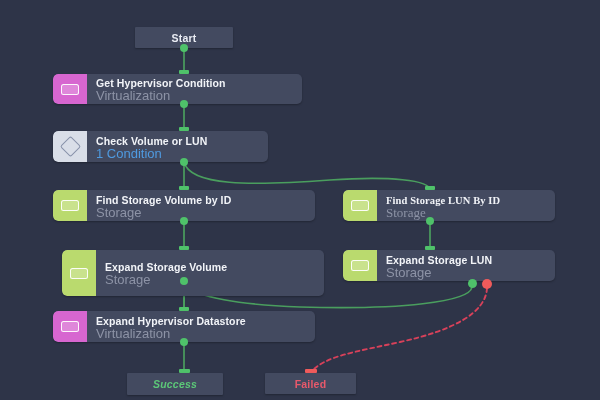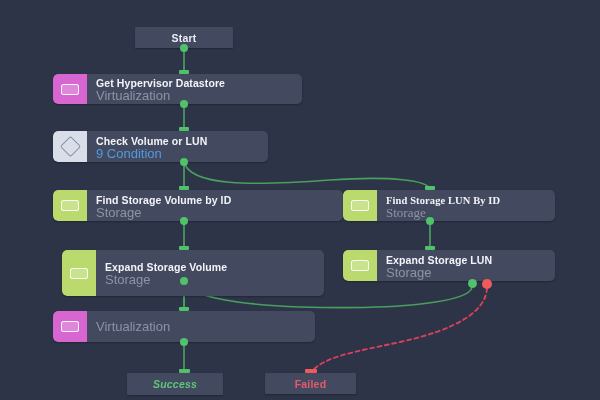--- a/index.html
+++ b/index.html
@@ -151,40 +151,40 @@
     <span>Start</span>
   </div>
   <div class="port out-green" style="left:180px; top:44px; width:8px; height:8px;"></div>
 
   <div class="stub green" style="left:179px; top:70px; width:10px; height:4px;"></div>
   <div class="node" style="left:53px; top:74px; width:249px; height:30px;">
     <div class="node-icon virtualization">
       <div class="glyph-rect"></div>
     </div>
     <div class="node-body">
-      <div class="node-title">Get Hypervisor Datastore</div>
+      <div class="node-title">Get Hypervisor Condition</div>
       <div class="node-sub">Virtualization</div>
     </div>
   </div>
   <div class="port out-green" style="left:180px; top:100px; width:8px; height:8px;"></div>
 
   <div class="stub green" style="left:179px; top:127px; width:10px; height:4px;"></div>
   <div class="node" style="left:53px; top:131px; width:215px; height:31px;">
     <div class="node-icon condition">
       <div class="glyph-diamond"></div>
     </div>
     <div class="node-body">
       <div class="node-title">Check Volume or LUN</div>
-      <div class="node-sub condition-sub">9 Condition</div>
+      <div class="node-sub condition-sub">1 Condition</div>
     </div>
   </div>
   <div class="port out-green" style="left:180px; top:158px; width:8px; height:8px;"></div>
 
   <div class="stub green" style="left:179px; top:186px; width:10px; height:4px;"></div>
-  <div class="node" style="left:53px; top:190px; width:290px; height:31px;">
+  <div class="node" style="left:53px; top:190px; width:262px; height:31px;">
     <div class="node-icon storage">
       <div class="glyph-rect"></div>
     </div>
     <div class="node-body">
       <div class="node-title">Find Storage Volume by ID</div>
       <div class="node-sub">Storage</div>
     </div>
   </div>
   <div class="port out-green" style="left:180px; top:217px; width:8px; height:8px;"></div>
 
@@ -224,20 +224,21 @@
   </div>
   <div class="port out-green" style="left:468px; top:279px; width:9px; height:9px;"></div>
   <div class="port out-red" style="left:482px; top:279px; width:10px; height:10px;"></div>
 
   <div class="stub green" style="left:179px; top:307px; width:10px; height:4px;"></div>
   <div class="node" style="left:53px; top:311px; width:262px; height:31px;">
     <div class="node-icon virtualization">
       <div class="glyph-rect"></div>
     </div>
     <div class="node-body">
+      <div class="node-title">Expand Hypervisor Datastore</div>
       <div class="node-sub">Virtualization</div>
     </div>
   </div>
   <div class="port out-green" style="left:180px; top:338px; width:8px; height:8px;"></div>
 
   <div class="stub green" style="left:179px; top:369px; width:11px; height:4px;"></div>
   <div class="terminal success" style="left:127px; top:373px; width:96px; height:22px;font-style:italic;">
     <span>Success</span>
   </div>
 

